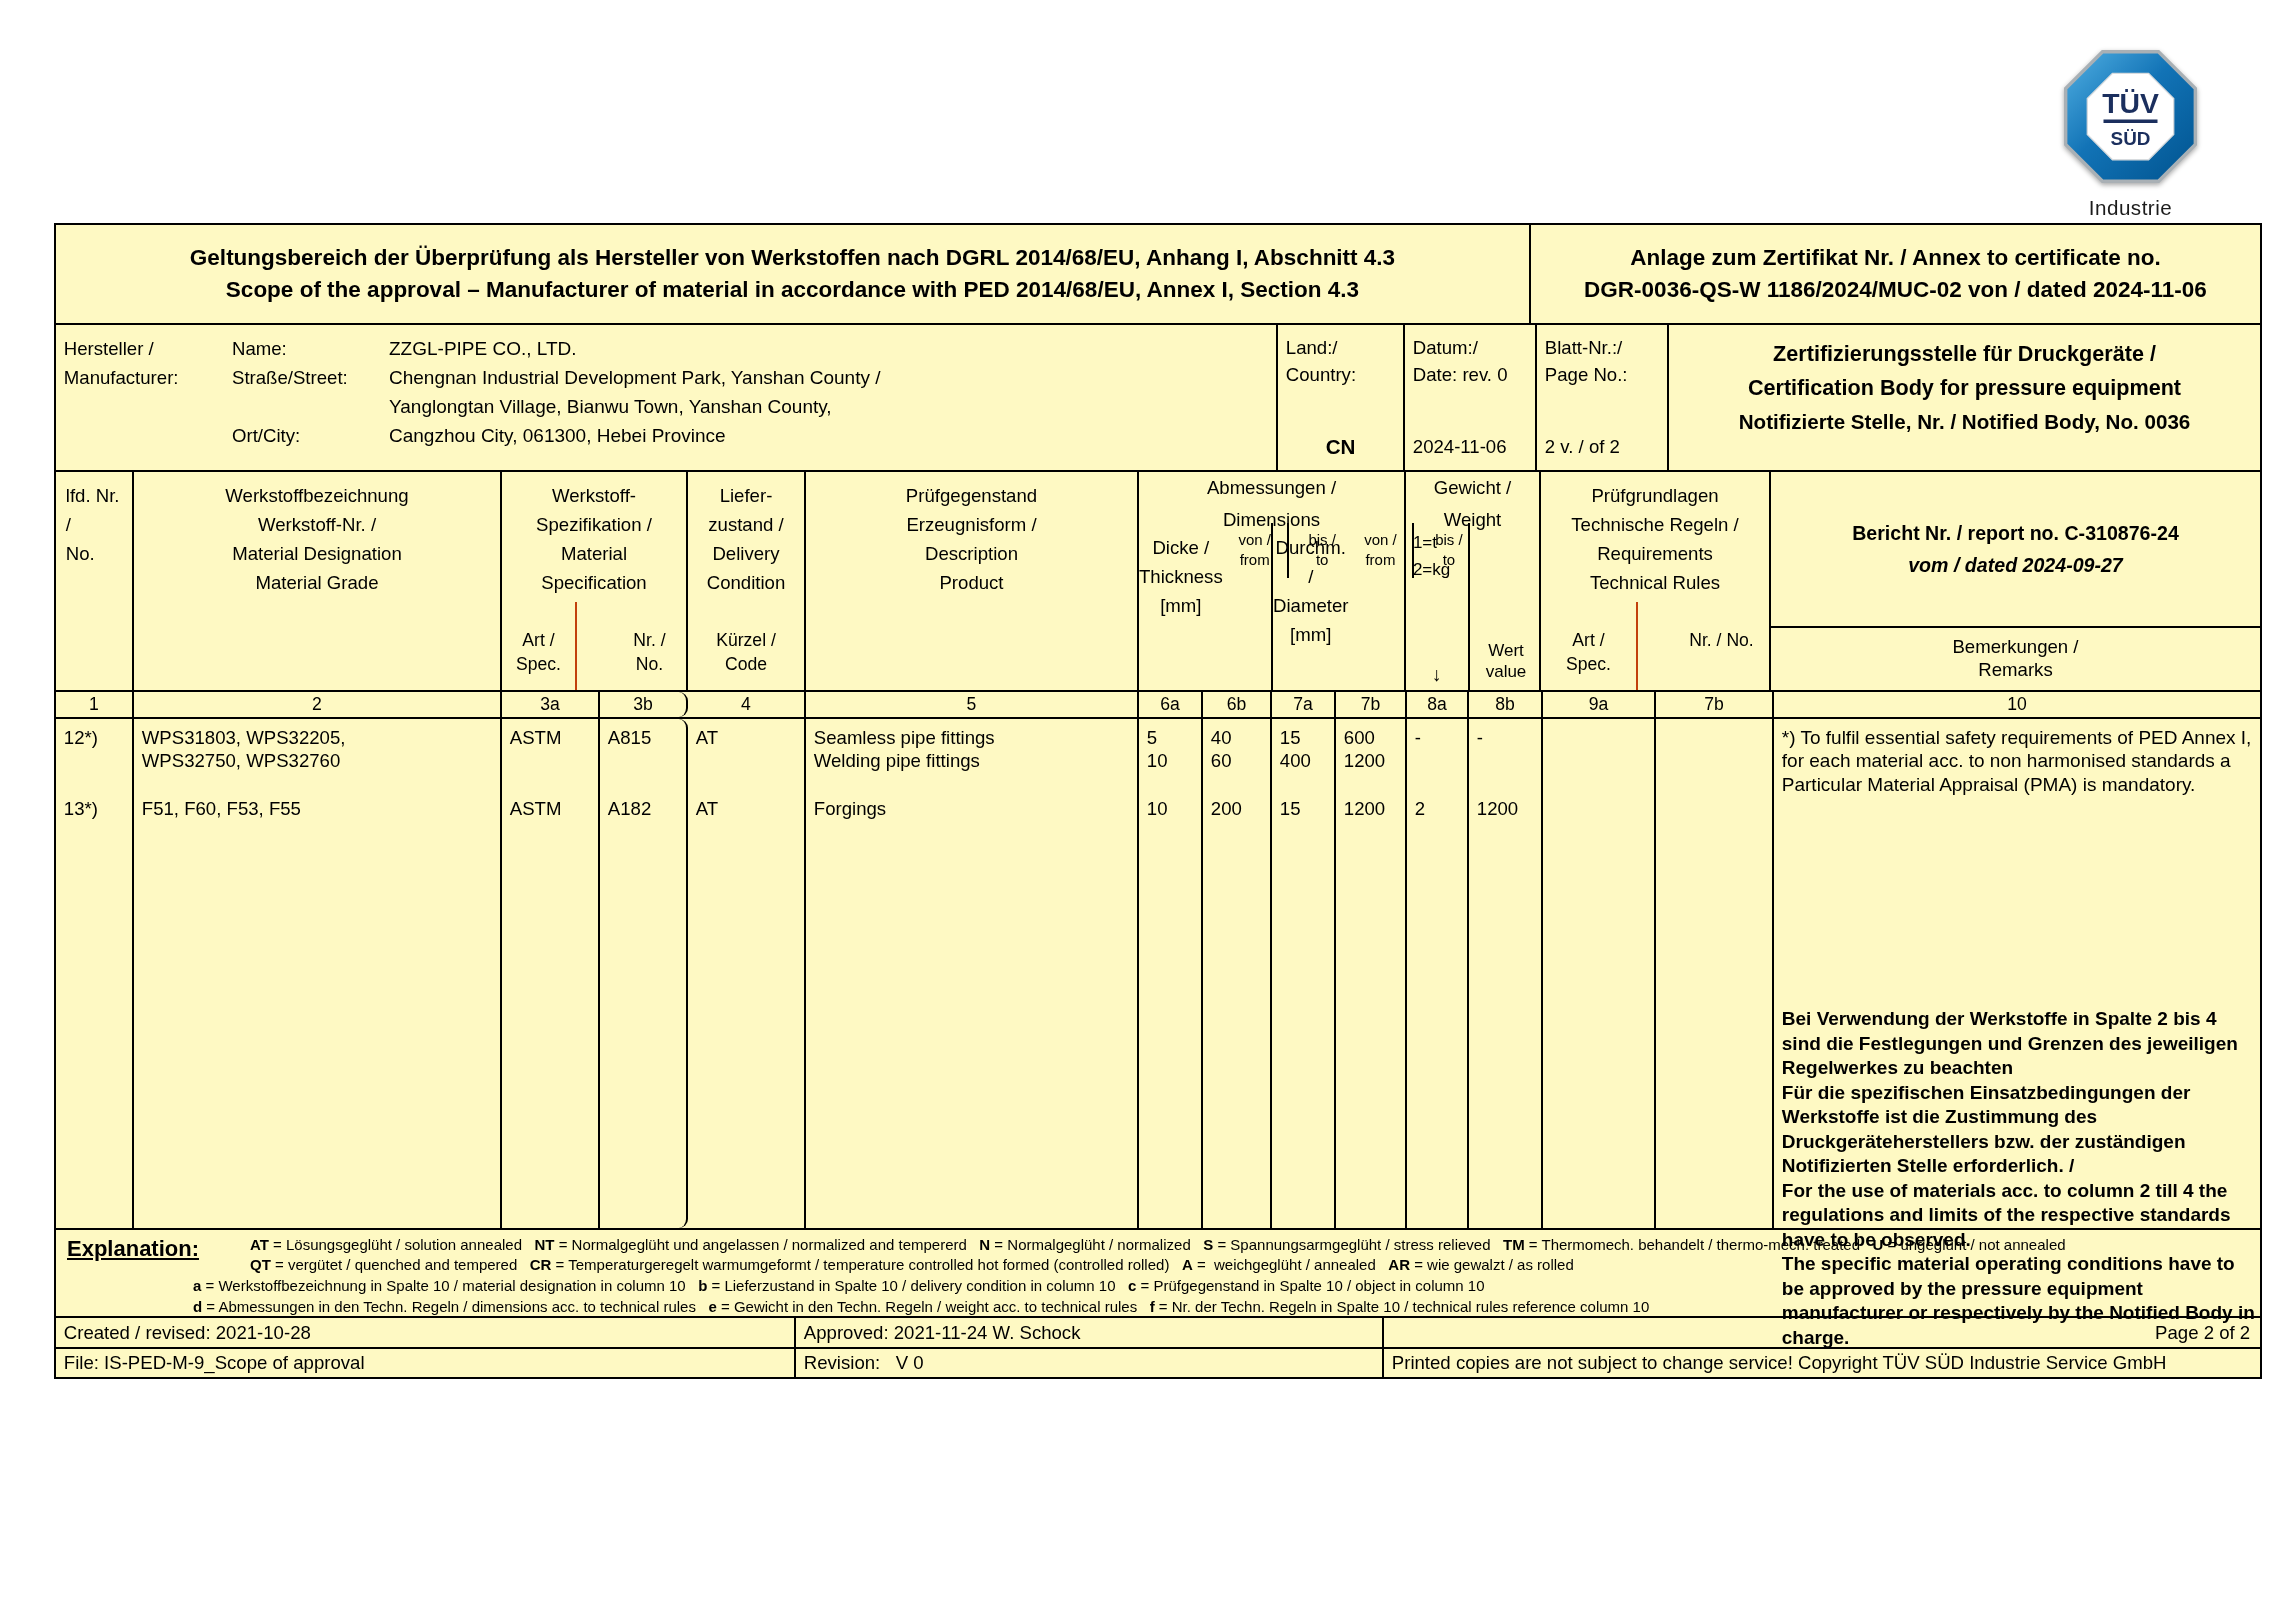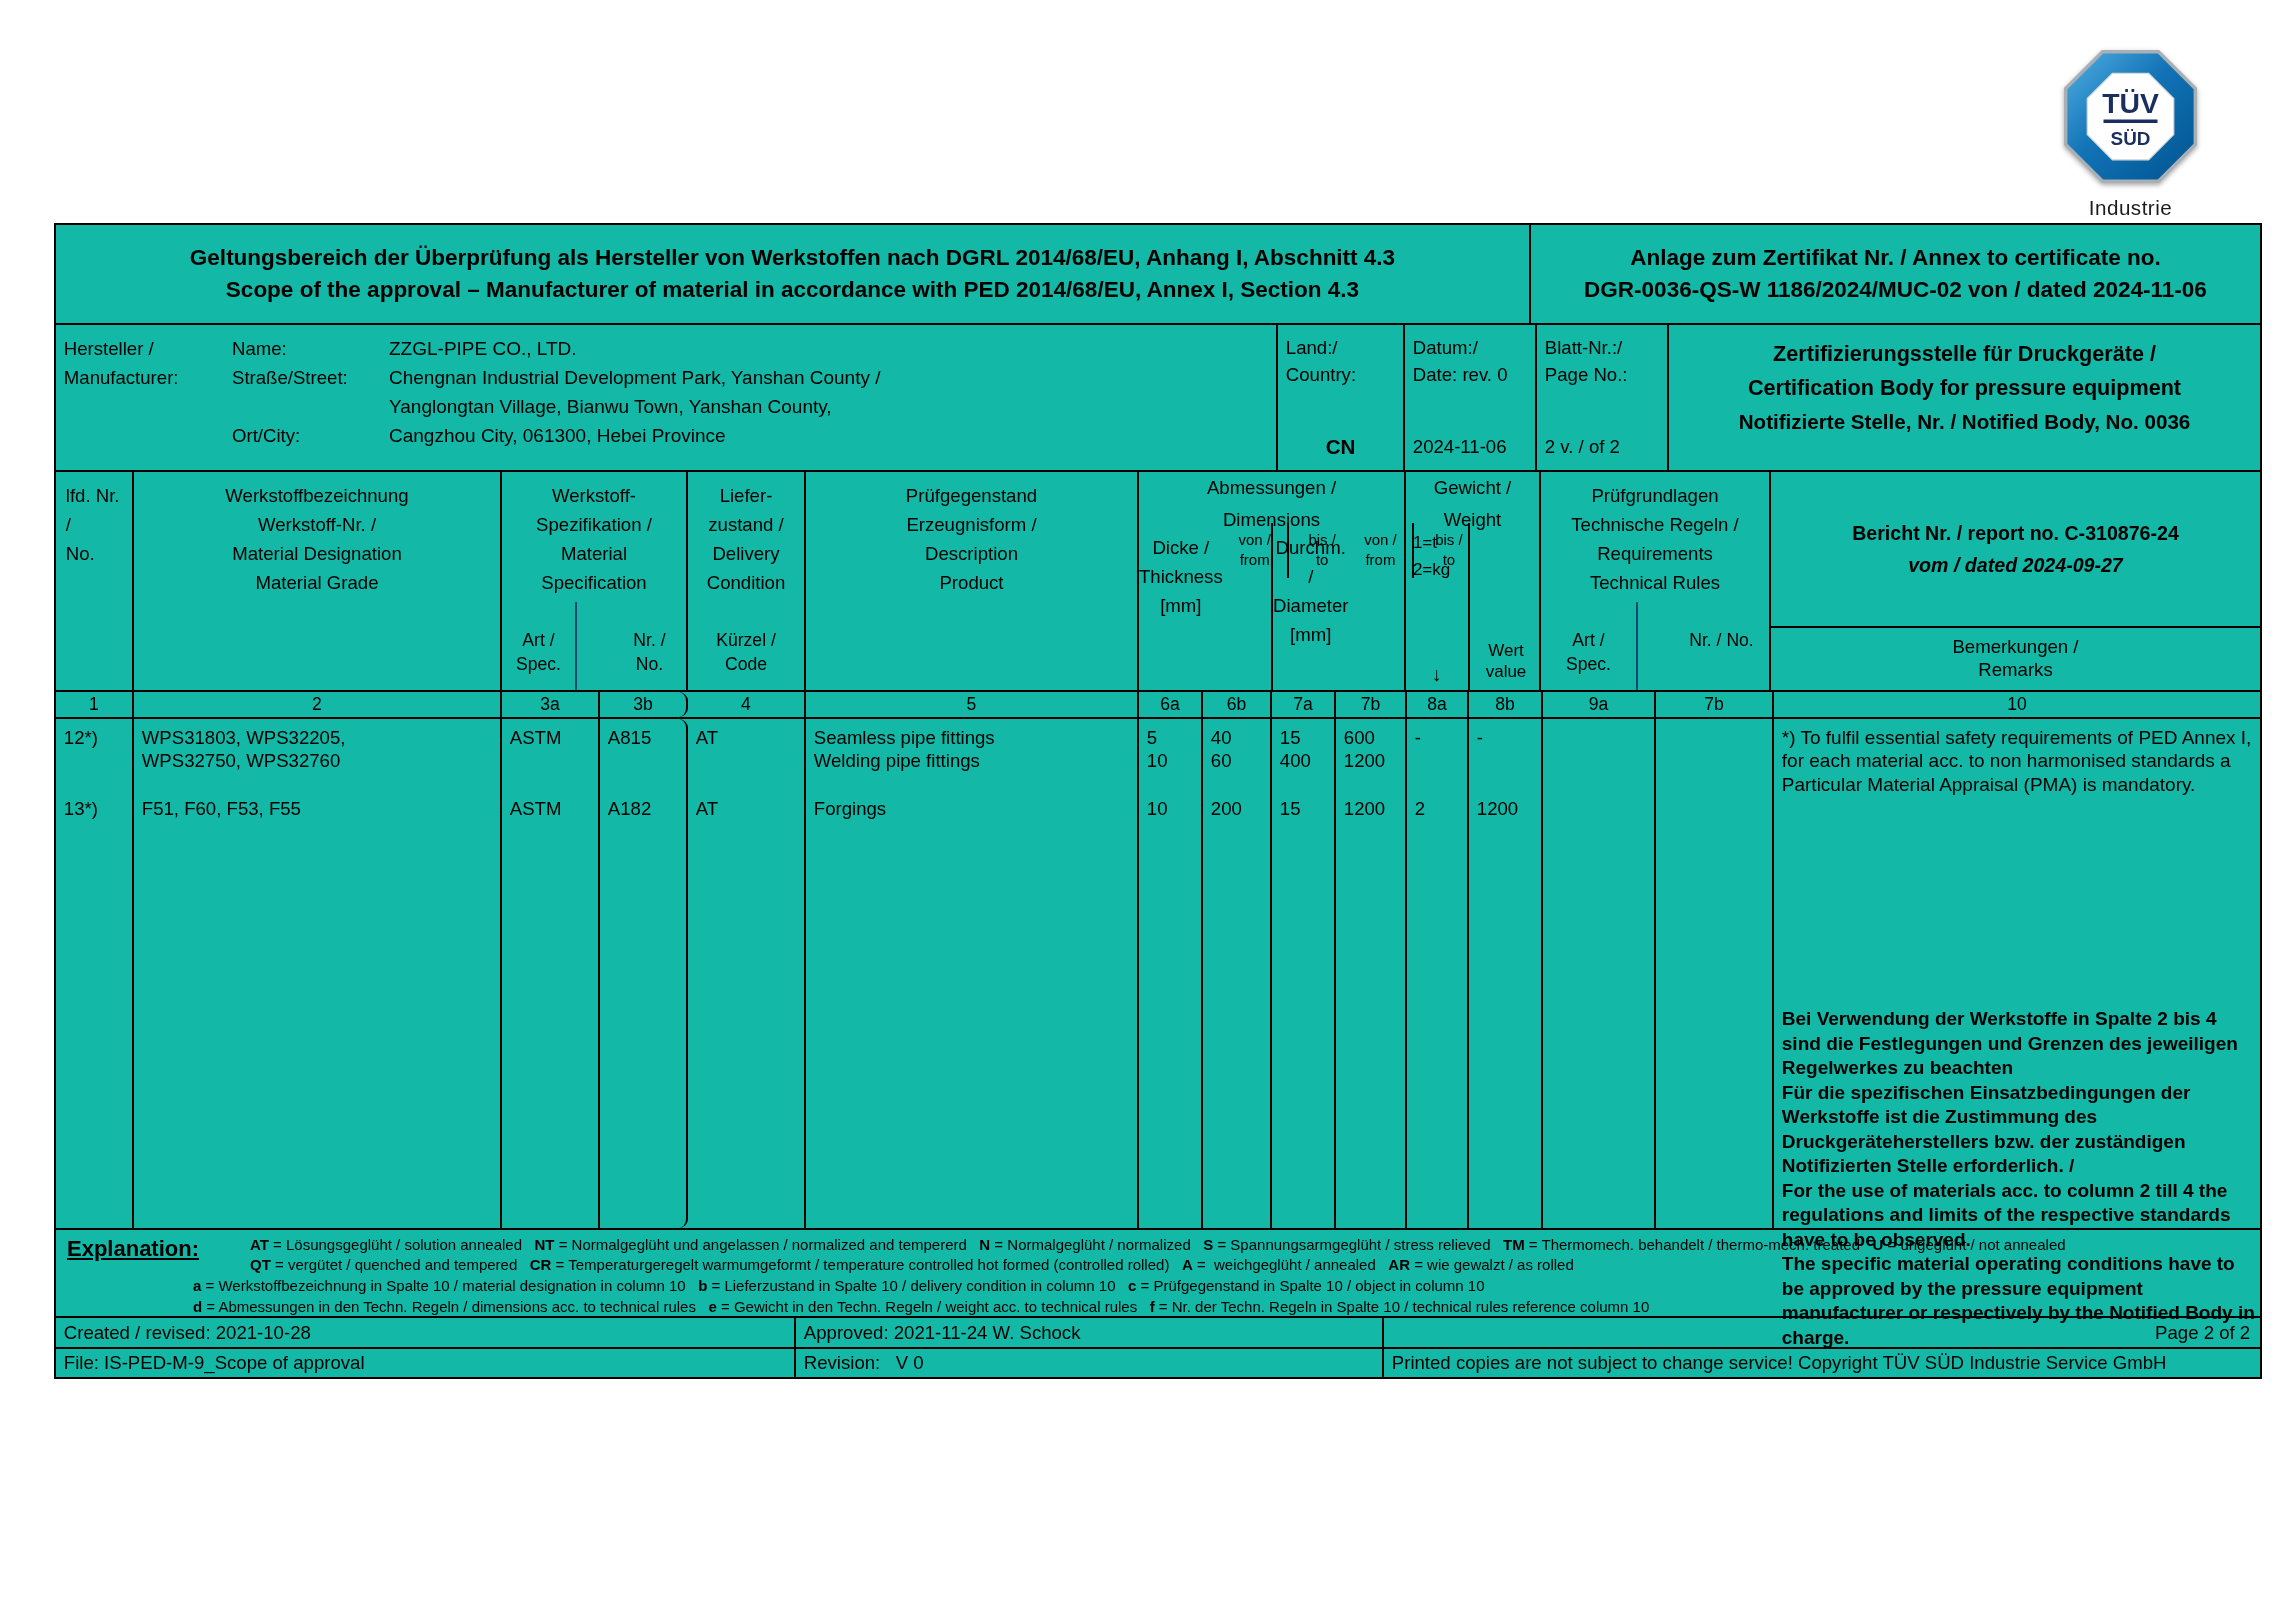--- a/index.html
+++ b/index.html
@@ -11,21 +11,21 @@
   }
   .pre { white-space:pre-line; }
 
   
   .logo { position:absolute; left:2058px; top:49px; width:145px; text-align:center; }
   .logo svg { display:block; margin:0 auto; filter:drop-shadow(0 2.9px 2.9px rgba(0,0,0,0.35)); }
   .logo svg text { font-family:"Liberation Sans","DejaVu Sans",sans-serif; }
   .logo-caption { margin-top:11.8px; font-size:20.6px; color:#1c1c1c; letter-spacing:0.5px; }
 
   
-  .doc { position:absolute; left:54px; top:223px; width:2208px; border:2.9px solid #000; background:#14b8a6; }
+  .doc { position:absolute; left:54px; top:223px; width:2208px; border:2.9px solid #000; background:#fef9c3; }
 
   
   .head-row { display:flex; height:100px; border-bottom:2px solid #000; }
   .head-title { width:1475px; border-right:2px solid #000; display:flex; flex-direction:column; justify-content:center; align-items:center; font-weight:bold; font-size:22.5px; line-height:32px; text-align:center; }
   .head-annex { flex:1; display:flex; flex-direction:column; justify-content:center; align-items:center; font-weight:bold; font-size:22.5px; line-height:32px; text-align:center; }
 
   
   .mfr-row { display:flex; height:147px; border-bottom:2.9px solid #000; font-size:18.6px; }
   .mfr-label { width:176px; padding:8.8px 0 0 7.8px; line-height:29px; }
   .mfr-fields { width:1044px; padding-top:8.8px; }
@@ -45,21 +45,21 @@
   .thead { display:flex; height:218px; font-size:18.6px; }
   .thead > div { border-right:2px solid #000; }
   .thead > div:last-child { border-right:none; }
   .hc { text-align:center; padding-top:8.8px; line-height:29px; }
   .hc.tl { text-align:left; padding-left:9.8px; }
   .hgroup { display:flex; flex-direction:column; }
   .gtop { flex:1; text-align:center; padding-top:8.8px; line-height:29px; }
   .gtop2 { height:51px; text-align:center; padding-top:0; line-height:32px; }
   .gsub { height:88px; display:flex; }
   .gsub .sc { flex:1; text-align:center; padding-top:25.5px; line-height:24.5px; font-size:17.6px; }
-  .gsub .sc + .sc { border-left:2px solid #0c4a6e;padding-left:36px; }
+  .gsub .sc + .sc { border-left:2px solid #c2410c;padding-left:36px; }
   .gmid { flex:1; display:flex; }
   .half { display:flex; flex-direction:row; }
   .half.bl { border-left:2px solid #000; }
   .halftop { flex:1; text-align:center; padding-top:9.8px; line-height:29px; }
   .halfsub { height:55px; display:flex; }
   .halfsub .ss { text-align:center; padding-top:6.9px; line-height:20.6px; font-size:15px; }
   .halfsub .ss + .ss { border-left:2px solid #000; }
   .wcell { display:flex; flex-direction:column; }
   .wcell.bl { border-left:2px solid #000; }
   .units { padding:5.9px 0 0 6.9px; line-height:27.4px; font-size:17px; }

